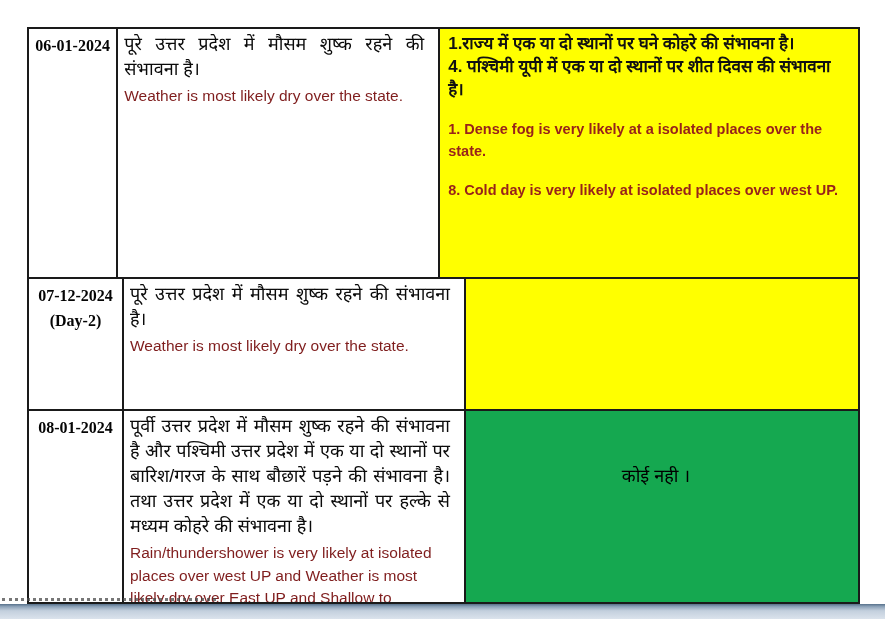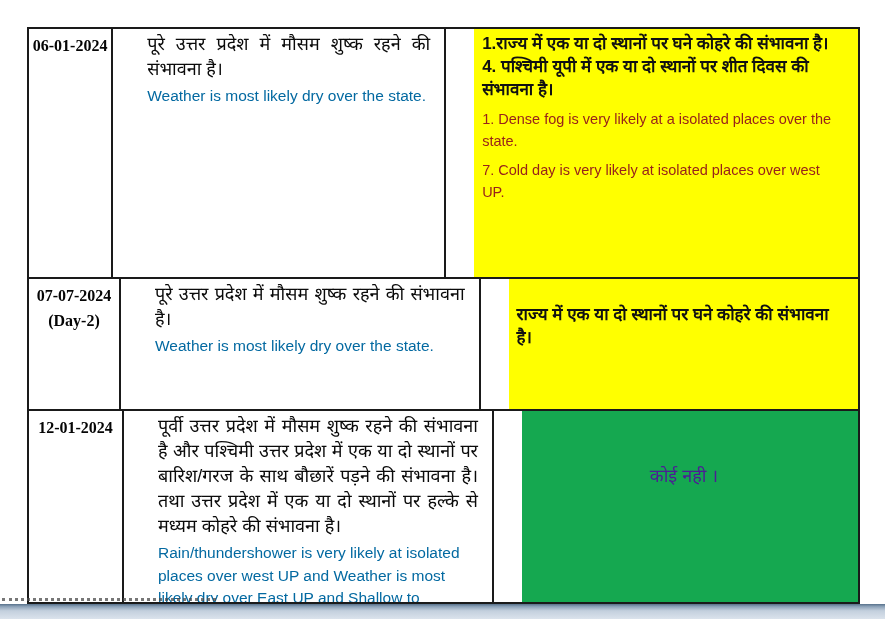--- a/index.html
+++ b/index.html
@@ -5,51 +5,51 @@
   html,body{margin:0;padding:0;background:#ffffff;}
   .page{
     position:relative;width:885px;height:619px;background:#ffffff;overflow:hidden;
     font-family:"Liberation Sans","DejaVu Sans",sans-serif;
   }
   .bulletin-table{
     position:absolute;left:27px;top:27px;width:833px;height:577px;
     box-sizing:border-box;border:2px solid #1a1a1a;background:#ffffff;overflow:hidden;
     display:flex;flex-direction:column;
   }
-  .t-row{display:flex;border-bottom:2px solid #1a1a1a;box-sizing:border-box;flex:0 0 auto;gap:28px;}
+  .t-row{display:flex;border-bottom:2px solid #1a1a1a;box-sizing:border-box;flex:0 0 auto;}
   .t-row:last-child{border-bottom:none;flex:1 1 auto;}
   .row-1{height:250px;}
   .row-2{height:132px;}
   .cell{box-sizing:border-box;overflow:hidden;}
   .cell-date{
     width:95px;border-right:2px solid #1a1a1a;text-align:center;padding-top:5px;
     font-family:"Liberation Serif","DejaVu Serif",serif;font-weight:bold;
     font-size:16px;line-height:1.55;color:#050505;
   }
   .cell-forecast{
     width:342px;border-right:2px solid #1a1a1a;padding:3px 14px 3px 6px;
   }
   .cell-warning{flex:1 1 auto;padding:3px 20px 3px 8px;}
   .hindi-text{
     font-size:18px;line-height:25px;color:#0a0a0a;text-align:justify;
     font-family:"Liberation Sans","DejaVu Sans",sans-serif;
   }
   .english-forecast{
-    font-size:15.5px;line-height:22.5px;color:#0369a1;margin-top:3px;
+    font-size:15.5px;line-height:22.5px;color:#7f1d1d;margin-top:3px;
   }
   .warn-yellow{background:#FFFF00;}
   .warn-green{background:#15A850;text-align:center;padding-top:52px;}
   .warn-hindi{
     font-size:17px;line-height:23px;font-weight:bold;color:#111111;text-align:left;
   }
   .warn-english{
-    font-size:14.5px;line-height:22px;font-weight:400;color:#98231A;margin-top:7px;
+    font-size:14.5px;line-height:22px;font-weight:700;color:#98231A;margin-top:17px;
   }
   .warn-none{
-    font-size:18px;color:#4c1d95;font-weight:normal;display:inline-block;
+    font-size:18px;color:#000000;font-weight:normal;display:inline-block;
   }
   .pad-top{padding-top:24px;}
   .cutoff-remnant{
     position:absolute;left:2px;top:598px;width:214px;height:0;
     border-top:3px dotted #4a4a4a;opacity:.75;
   }
   .window-bottom-bar{
     position:absolute;left:0;bottom:0;width:885px;height:15px;
     background:linear-gradient(to bottom,#57718b 0%,#8fa4ba 18%,#c3cfdd 45%,#dbe3ec 100%);
   }
@@ -66,41 +66,40 @@
         <div>06-01-2024</div>
       </div>
       <div class="cell cell-forecast">
         <div class="hindi-text">पूरे उत्तर प्रदेश में मौसम शुष्क रहने की संभावना है।</div>
         <div class="english-forecast">Weather is most likely dry over the state.</div>
       </div>
       <div class="cell cell-warning warn-yellow">
         <div class="warn-hindi">1.राज्य में एक या दो स्थानों पर घने कोहरे की संभावना है।</div>
         <div class="warn-hindi">4. पश्चिमी यूपी में एक या दो स्थानों पर शीत दिवस की संभावना है।</div>
         <div class="warn-english">1. Dense fog is very likely at a isolated places over the state.</div>
-        <div class="warn-english">7. Cold day is very likely at isolated places over west UP.</div>
+        <div class="warn-english">8. Cold day is very likely at isolated places over west UP.</div>
       </div>
     </div>
 
     <div class="t-row row-2">
       <div class="cell cell-date">
-        <div>07-07-2024</div>
+        <div>07-12-2024</div>
         <div>(Day-2)</div>
       </div>
       <div class="cell cell-forecast">
         <div class="hindi-text">पूरे उत्तर प्रदेश में मौसम शुष्क रहने की संभावना है।</div>
         <div class="english-forecast">Weather is most likely dry over the state.</div>
       </div>
       <div class="cell cell-warning warn-yellow pad-top">
-        <div class="warn-hindi">राज्य में एक या दो स्थानों पर घने कोहरे की संभावना है।</div>
       </div>
     </div>
 
     <div class="t-row row-3">
       <div class="cell cell-date">
-        <div>12-01-2024</div>
+        <div>08-01-2024</div>
       </div>
       <div class="cell cell-forecast">
         <div class="hindi-text">पूर्वी उत्तर प्रदेश में मौसम शुष्क रहने की संभावना है और पश्चिमी उत्तर प्रदेश में एक या दो स्थानों पर बारिश/गरज के साथ बौछारें पड़ने की संभावना है। तथा उत्तर प्रदेश में एक या दो स्थानों पर हल्के से मध्यम कोहरे की संभावना है।</div>
         <div class="english-forecast">Rain/thundershower is very likely at isolated places over west UP and Weather is most likely dry over East UP and Shallow to Moderate fog is very likely at isolated places</div>
       </div>
       <div class="cell cell-warning warn-green">
         <span class="warn-none">कोई नही ।</span>
       </div>
     </div>
 

